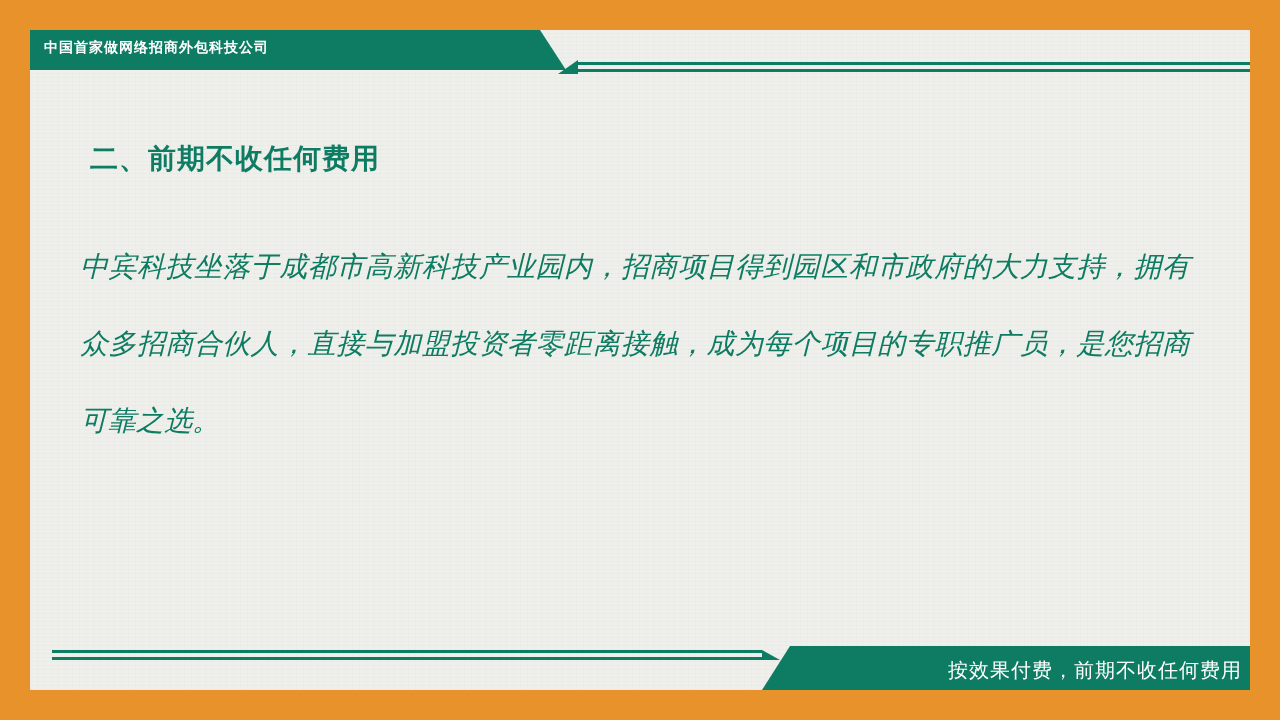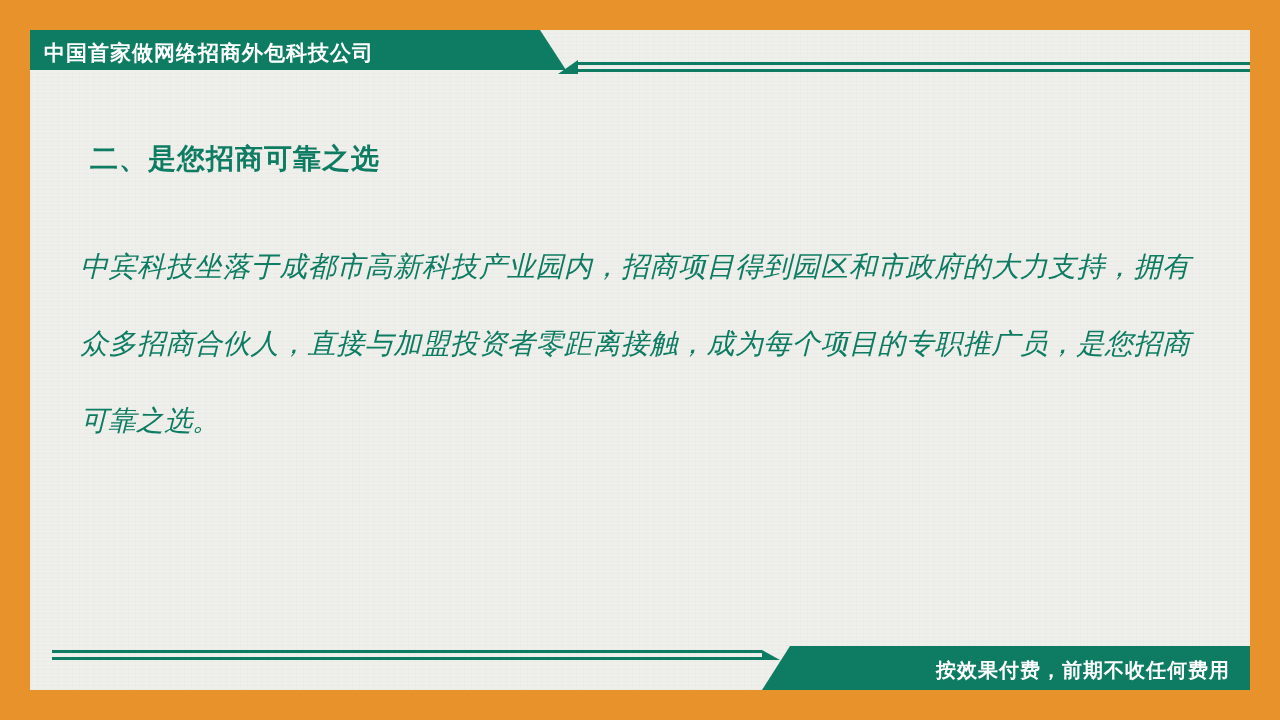--- a/index.html
+++ b/index.html
@@ -60,21 +60,21 @@
     height: 0;
     border-style: solid;
     border-width: 40px 0 0 26px;
     border-color: transparent transparent transparent #0E7C63;
   }
   .header-title {
     position: absolute;
     left: 14px;
     top: 9px;
     color: #FFFFFF;
-    font-size: 21px;
+    font-size: 14px;
     font-weight: bold;
     letter-spacing: 1px;
     white-space: nowrap;
   }
   .header-rule-top {
     position: absolute;
     left: 545px;
     top: 32px;
     width: 675px;
     height: 3px;
@@ -148,25 +148,25 @@
     left: -28px;
     top: 0;
     width: 0;
     height: 0;
     border-style: solid;
     border-width: 0 0 44px 28px;
     border-color: transparent transparent #0E7C63 transparent;
   }
   .footer-text {
     position: absolute;
-    right: 20px;
+    right: 8px;
     top: 11px;
     color: #FFFFFF;
     font-size: 20px;
-    font-weight: bold;
+    font-weight: normal;
     letter-spacing: 1px;
     white-space: nowrap;
   }
   .footer-rule-a {
     position: absolute;
     left: 22px;
     top: 4px;
     width: 710px;
     height: 3px;
     background: #0E7C63;
@@ -198,21 +198,21 @@
   <div class="content-panel"></div>
 
   <div class="header-band">
     <div class="header-green-block"></div>
     <div class="header-title">中国首家做网络招商外包科技公司</div>
     <div class="header-rule-slant"></div>
     <div class="header-rule-top"></div>
     <div class="header-rule-bottom"></div>
   </div>
 
-  <div class="section-heading">二、是您招商可靠之选</div>
+  <div class="section-heading">二、前期不收任何费用</div>
 
   <div class="body-text">中宾科技坐落于成都市高新科技产业园内，招商项目得到园区和市政府的大力支持，拥有众多招商合伙人，直接与加盟投资者零距离接触，成为每个项目的专职推广员，是您招商可靠之选。</div>
 
   <div class="footer-band">
     <div class="footer-rule-a"></div>
     <div class="footer-rule-b"></div>
     <div class="footer-rule-slant"></div>
     <div class="footer-green-block"></div>
     <div class="footer-text">按效果付费，前期不收任何费用</div>
   </div>

